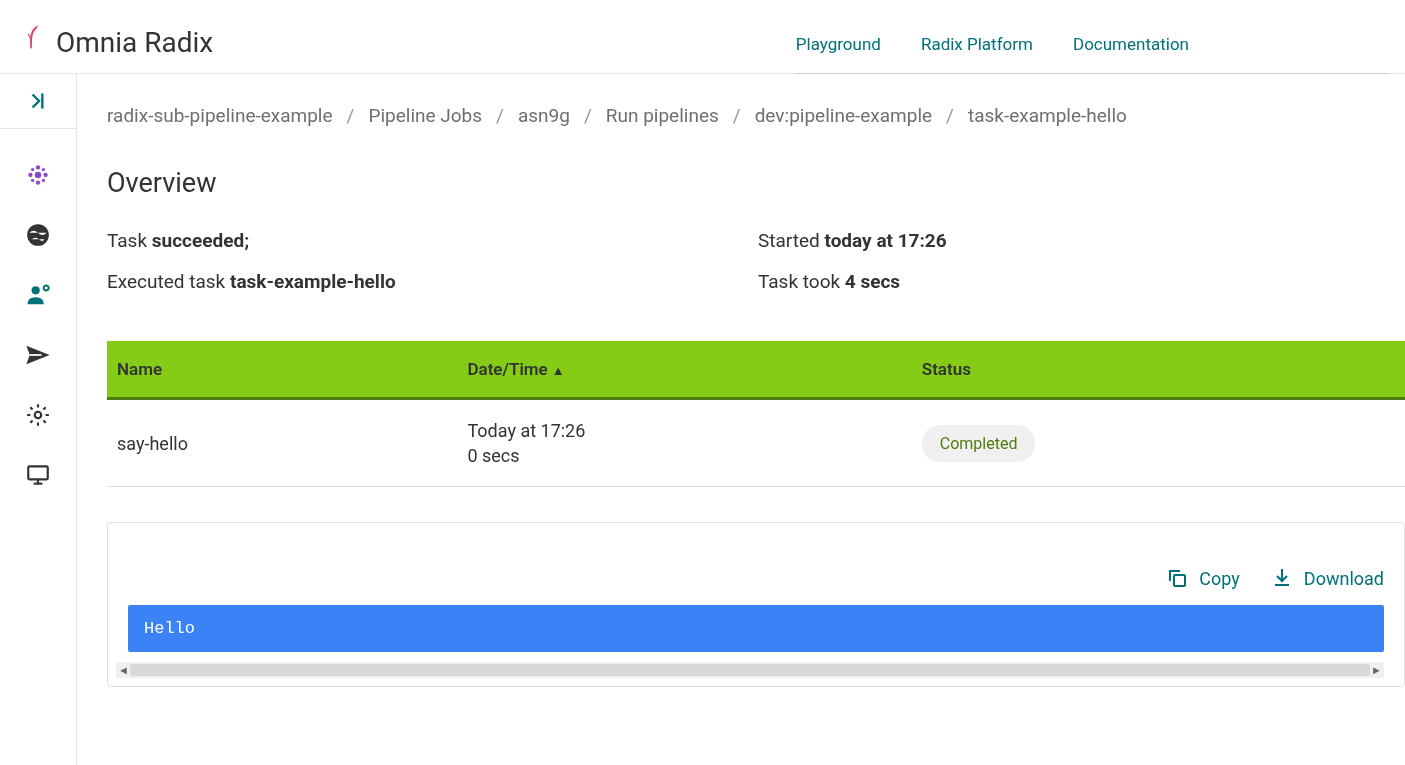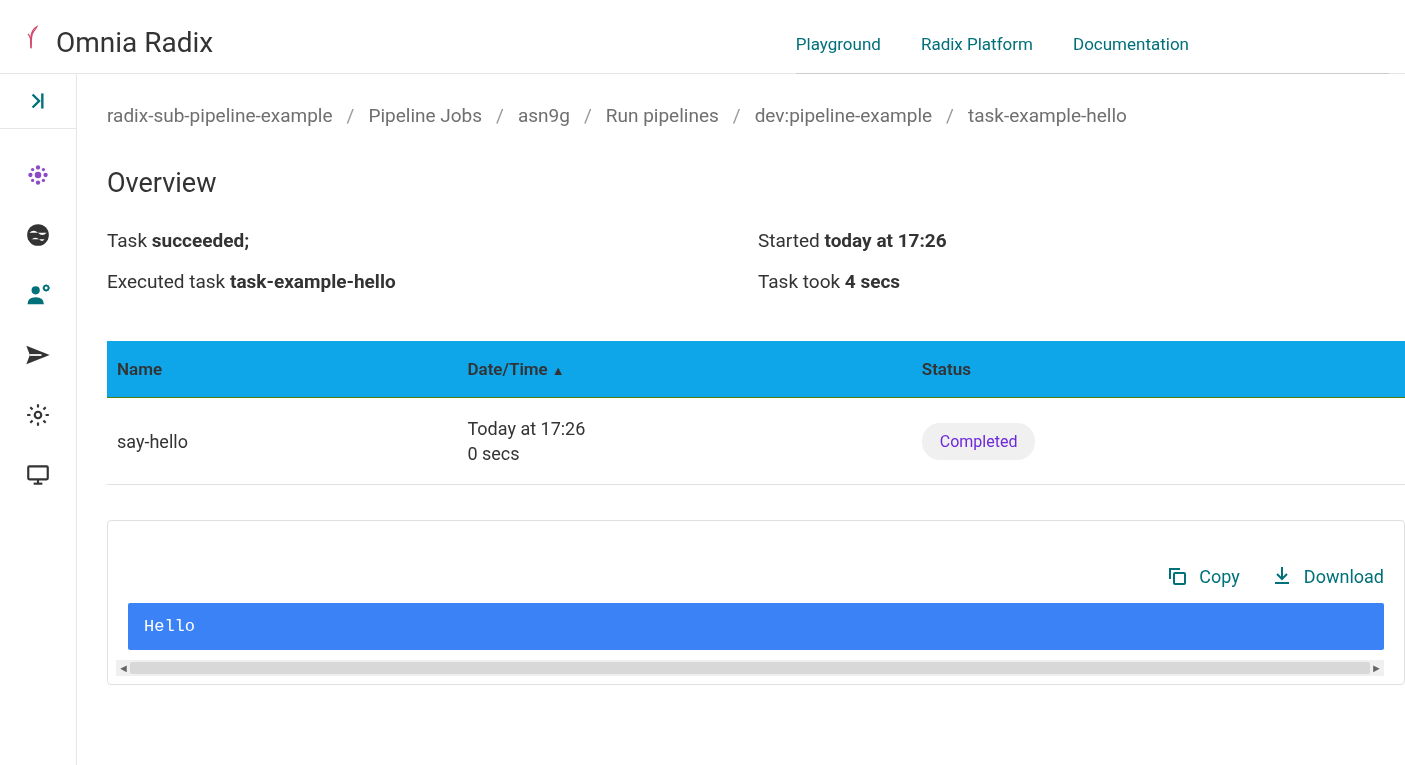--- a/index.html
+++ b/index.html
@@ -90,43 +90,43 @@
       margin-bottom: 30px;
     }
     .summary .col { flex: 1; }
     .summary .row { font-size: 19px; color: #333; margin-bottom: 18px; }
     .summary .row strong { font-weight: 700; }
     .table {
       width: 100%;
       border-collapse: collapse;
     }
     .table-header {
-      background: #0ea5e9;
-      border-bottom: 1px solid #4d7c0f;
+      background: #84cc16;
+      border-bottom: 3px solid #4d7c0f;
     }
     .table-header th {
       text-align: left;
       padding: 18px 10px;
       font-size: 17px;
       font-weight: 600;
       color: #333;
     }
     .table-header th .sort-arrow { margin-left: 4px; font-size: 13px; }
     .table tbody td {
       padding: 18px 10px;
       font-size: 18px;
       color: #333;
       border-bottom: 1px solid #e0e0e0;
       vertical-align: middle;
     }
     .table tbody td.datetime { line-height: 1.4; }
     .badge {
       display: inline-block;
       background: #f0f0f0;
-      color: #6d28d9;
+      color: #4d7c0f;
       padding: 9px 18px;
       border-radius: 18px;
       font-size: 16px;
     }
     .log-card {
       margin-top: 35px;
       border: 1px solid #e0e0e0;
       border-radius: 4px;
       padding: 18px 20px 0 20px;
       margin-right: 0;

